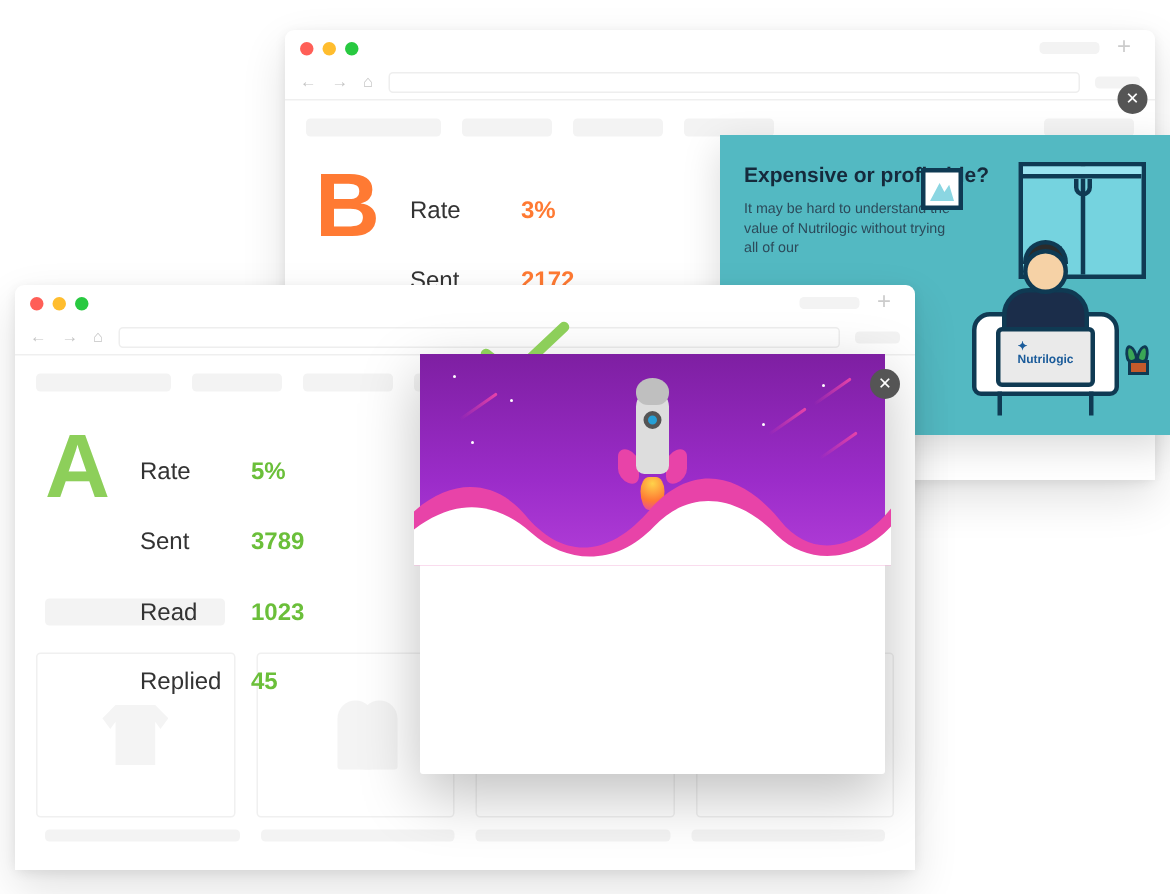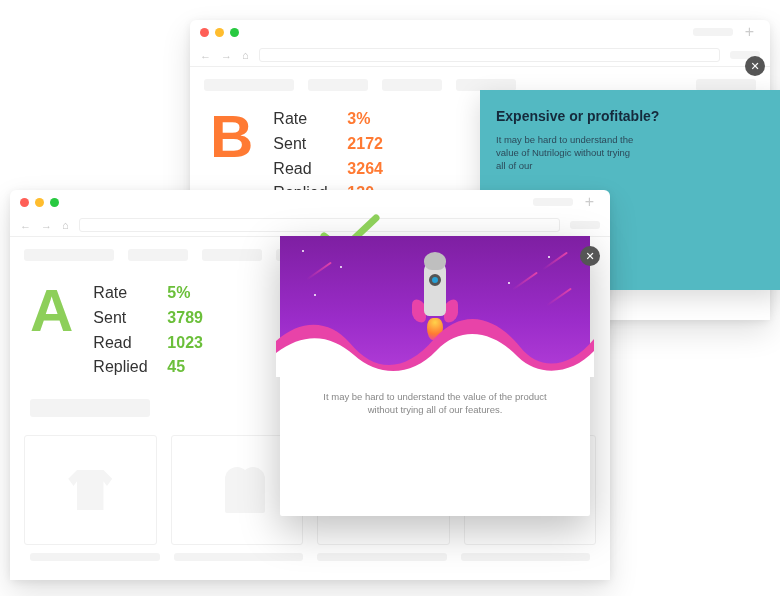--- a/index.html
+++ b/index.html
@@ -25,21 +25,21 @@
 
   .content { position:relative; height: calc(100% - 46px); background:#fff; border-top:1px solid #efefef; overflow:hidden; }
 
   .sk { background:#f3f3f3; border-radius:3px; }
   .sk.sm{height:8px}.sk.md{height:12px}
 
   .letter { font-size:60px; font-weight:700; line-height:1; }
   .letA{color:#8dcf5a}.letB{color:#ff7a33}
 
   .stats { font-size:16px; color:#222; }
-  .stats .row{display:flex; gap:14px; line-height:1.55;}
+  .stats .row{display:flex; gap:14px; line-height:1.55;margin-top:22px;}
   .stats .lab{width:60px; color:#333}
   .valA{color:#6bbf3a; font-weight:600}
   .valB{color:#ff7a33; font-weight:600}
 
   .close-btn { position:absolute; width:20px; height:20px; border-radius:50%; background:#555; display:flex; align-items:center; justify-content:center; cursor:pointer; }
   .close-btn::before{content:'✕'; color:#fff; font-size:11px; line-height:1;}
 
   
   .popB { position:absolute; top:70px; right:-10px; width:300px; height:200px; background:#53b9c2; color:#0a2b3a; padding:18px 16px; box-shadow:0 8px 24px rgba(0,0,0,0.15); }
   .popB h3{font-size:14px; font-weight:800; color:#152a3c; margin-bottom:10px;}
@@ -154,20 +154,41 @@
               <span class="valB">130</span>
             </div>
         </div>
       </div>
     </div>
 
     <div class="popB">
       <h3>Expensive or profitable?</h3>
       <p>It may be hard to understand the value of Nutrilogic without trying all of our</p>
       <div class="cta"></div>
+      <div class="illus">
+        <div class="frame"></div>
+        <div class="window">
+            <div class="shade"></div>
+            <div class="pull"></div>
+          </div>
+        <div class="plant">
+            <div class="leaf l1"></div>
+            <div class="leaf l2"></div>
+            <div class="pot"></div>
+          </div>
+        <div class="person">
+          <div class="chair"></div>
+          <div class="body"></div>
+          <div class="hair"></div>
+          <div class="head"></div>
+          <div class="laptop">
+              <span class="logo">Nutrilogic</span>
+            </div>
+        </div>
+      </div>
     </div>
   </div>
   <div class="close-btn closeB"></div>
 
   <div class="browser bA">
     <div class="titlebar">
       <span class="tdot r"></span>
       <span class="tdot y"></span>
       <span class="tdot g"></span>
       <span style="flex:1"></span>
@@ -272,18 +293,17 @@
           <div class="flame"></div>
       </div>
       <div class="wave">
         <svg viewBox="0 0 310 60" preserveAspectRatio="none">
           <path d="M0,60 L0,24 C24,2 52,2 72,26 C96,56 126,56 154,22 C184,-12 216,2 238,30 C258,56 288,50 310,22 L310,60 Z" fill="#e843a8"></path>
           <path d="M0,60 L0,36 C28,14 54,18 76,38 C100,60 132,60 156,34 C182,6 214,16 236,40 C256,60 288,58 310,34 L310,60 Z" fill="#ffffff"></path>
         </svg>
       </div>
     </div>
     <div class="txt">
-      <p>It may be hard to understand the value of the product without trying all of our features.</p>
     </div>
   </div>
   <div class="close-btn closeA"></div>
 
 </div>
 
 </body></html>

